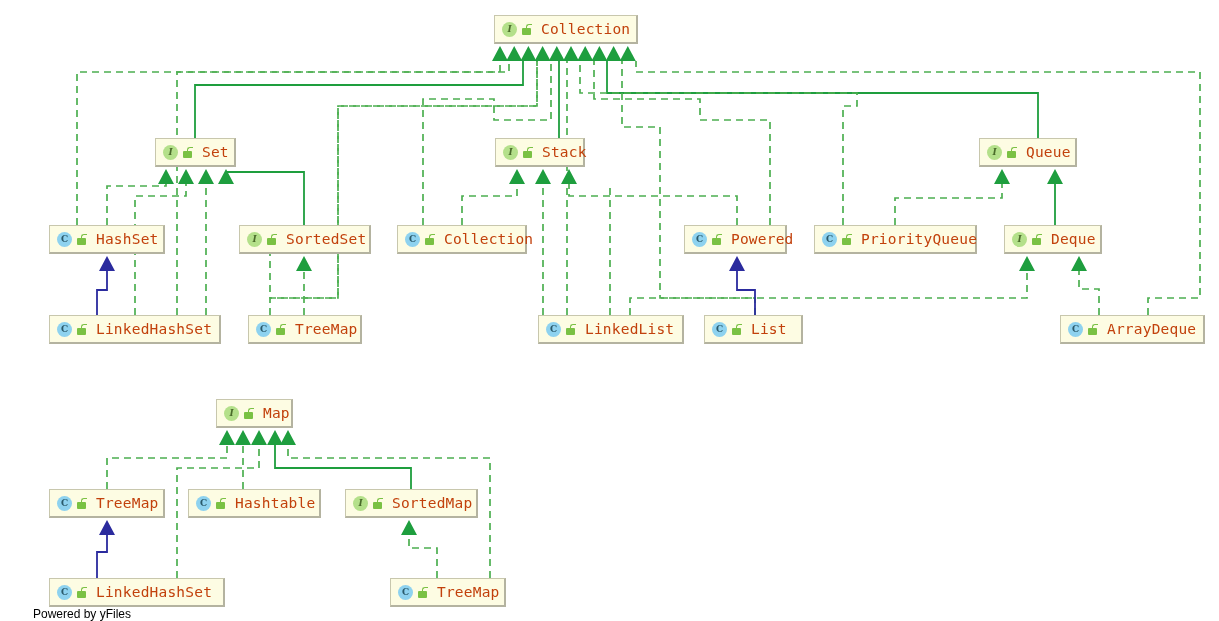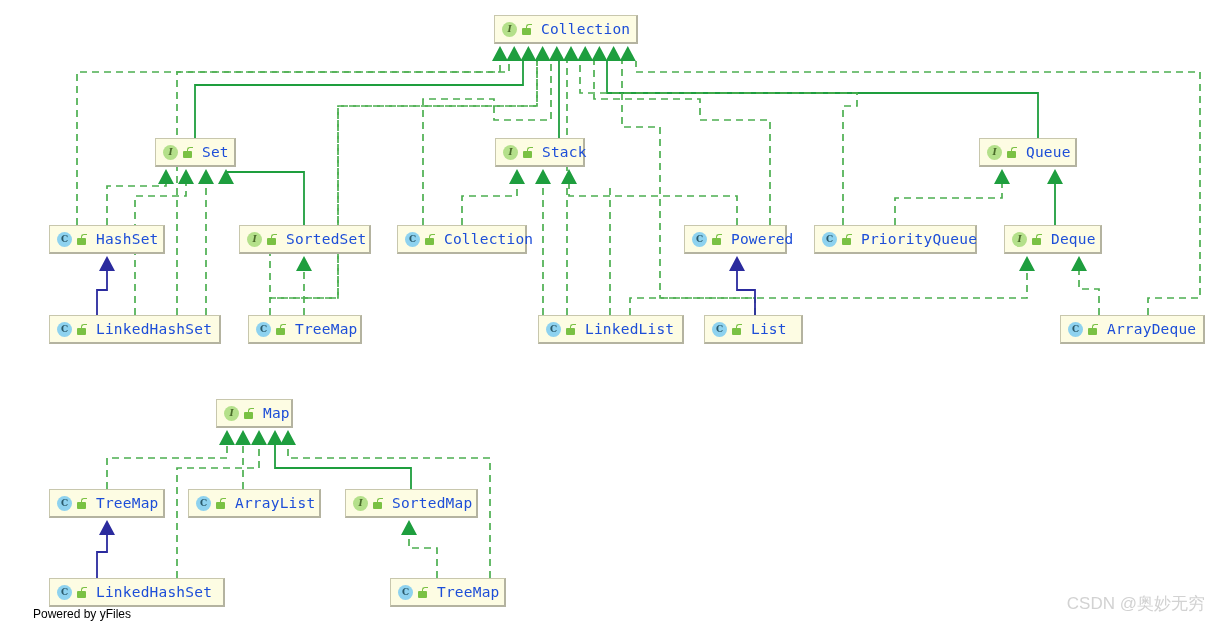--- a/index.html
+++ b/index.html
@@ -84,21 +84,21 @@
     height: 5px;
     border: 1.5px solid #7ac143;
     border-bottom: none;
     border-right: none;
     border-radius: 3px 0 0 0;
   }
   .label {
     margin-left: 9px;
     font-family: "DejaVu Sans Mono", monospace;
     font-size: 14.5px;
-    color: #1d4ed8;
+    color: #c2410c;
     white-space: nowrap;
     letter-spacing: 0.2px;
     padding-right: 16px;
   }
   .watermark-yfiles {
     position: absolute;
     left: 33px;
     top: 607px;
     font-family: "Liberation Sans", sans-serif;
     font-size: 12px;
@@ -339,21 +339,21 @@
           <span class="body"></span>
         </span>
         <span class="label">TreeMap</span>
       </div>
       <div class="node" style="left: 188px; top: 489px; width: 133px;">
         <span class="badge badge-c">C</span>
         <span class="lock">
           <span class="shackle"></span>
           <span class="body"></span>
         </span>
-        <span class="label">ArrayList</span>
+        <span class="label">Hashtable</span>
       </div>
       <div class="node" style="left: 345px; top: 489px; width: 133px;">
         <span class="badge badge-i">I</span>
         <span class="lock">
           <span class="shackle"></span>
           <span class="body"></span>
         </span>
         <span class="label">SortedMap</span>
       </div>
       <div class="node" style="left: 49px; top: 578px; width: 176px;">
@@ -368,14 +368,13 @@
         <span class="badge badge-c">C</span>
         <span class="lock">
           <span class="shackle"></span>
           <span class="body"></span>
         </span>
         <span class="label">TreeMap</span>
       </div>
     </div>
 
   <div class="watermark-yfiles">Powered by yFiles</div>
-  <div class="watermark-csdn">CSDN @奥妙无穷</div>
 </div>
 
 </body></html>

